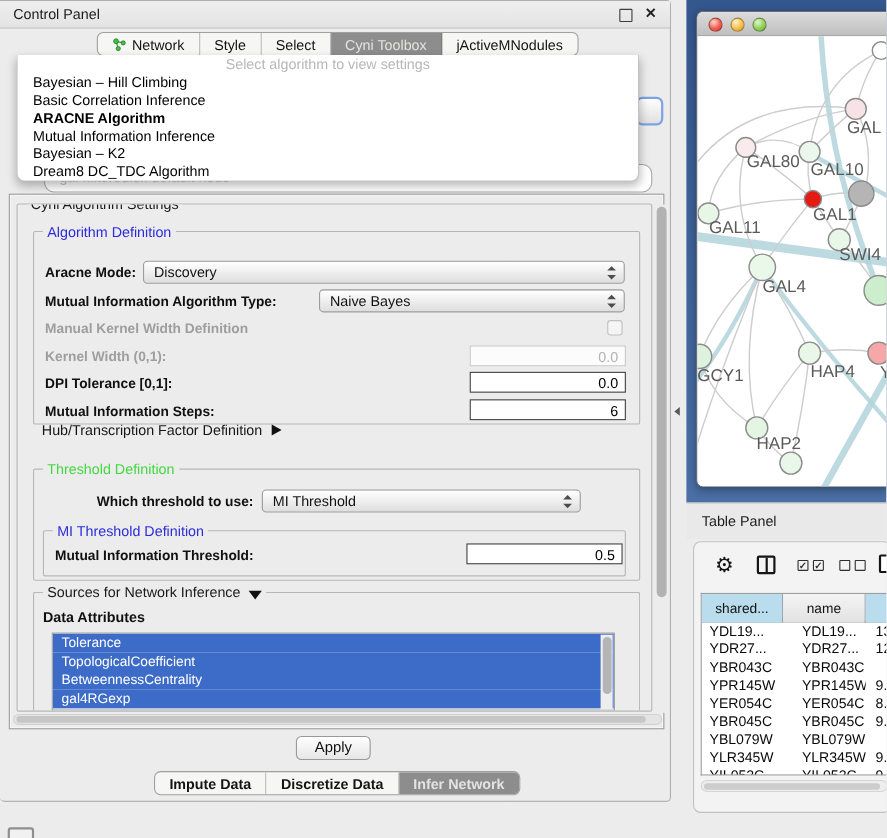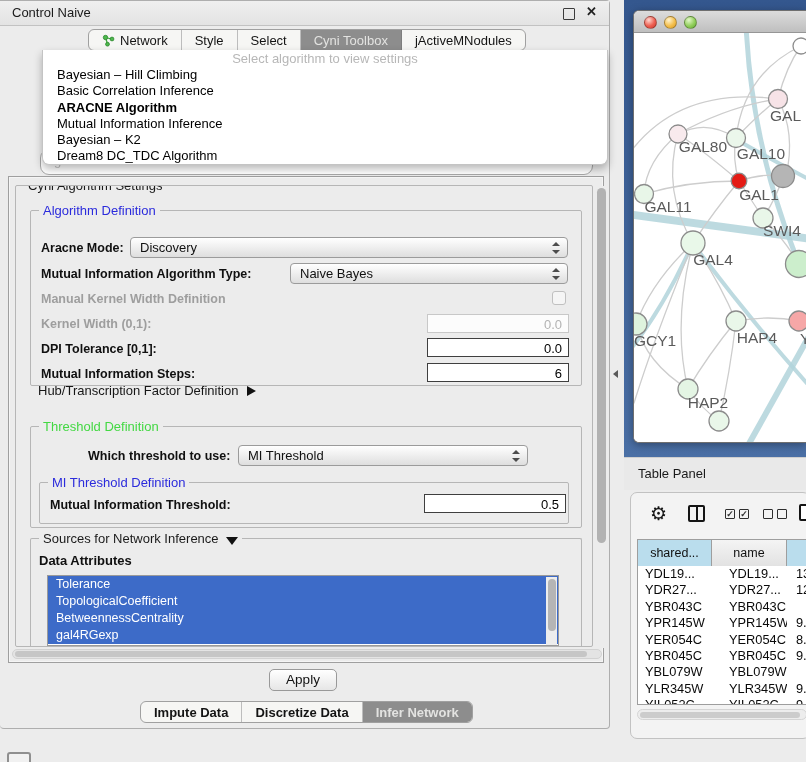--- a/index.html
+++ b/index.html
@@ -18,21 +18,21 @@
   .tabbar{position:absolute;display:flex;height:22px;border:1px solid #a0a0a0;border-radius:6px;
       background:#f6f6f4;overflow:hidden;font-size:13px;box-sizing:border-box;}
   .cp-tabbar{left:88px;top:28px;}
   .tab{display:flex;align-items:center;padding:0 13px;border-right:1px solid #bdbdbd;color:#141414;white-space:nowrap;}
   .tab:last-child{border-right:none;}
   .tab.active{background:#8d8d8d;color:#e3e3e1;border-right-color:#7e7e7e;}
   .net-ico{width:13px;height:13px;margin-right:5px;}
   
   .algo-menu{position:absolute;left:15px;top:49px;width:566px;height:115px;background:#ffffff;
       border:1px solid #c4c4c4;border-top:none;border-radius:0 0 7px 7px;
-      box-shadow:0 4px 9px rgba(0,0,0,.28);z-index:40;box-sizing:border-box;overflow:hidden;margin-left:27px;}
+      box-shadow:0 4px 9px rgba(0,0,0,.28);z-index:40;box-sizing:border-box;overflow:hidden;}
   .algo-ph{height:17px;line-height:17px;text-align:center;color:#b7b7b7;font-size:13px;}
   .menu-item{height:16.3px;line-height:16.3px;padding-left:14px;font-size:13px;color:#000;}
   .menu-item.bold{font-weight:bold;}
   
   .ghost-field{position:absolute;left:40px;top:148px;width:553px;height:26px;background:#fff;
       border:1px solid #a8a8a8;border-radius:9px;z-index:5;font-size:13px;color:#c3c3c3;
       line-height:22px;padding-left:13px;box-sizing:border-box;overflow:hidden;}
   .focus-combo{position:absolute;left:578px;top:87px;width:25px;height:26px;background:linear-gradient(#fff,#e0e0e0);
       border:2px solid #7ba3e6;border-radius:6px;z-index:6;box-sizing:border-box;}
   
@@ -115,21 +115,21 @@
   .bl-ico{position:absolute;left:7px;top:752px;width:24px;height:16px;border:2px solid #8f8f8f;border-radius:3px;background:#f1f1f1;box-sizing:border-box;}
 </style>
 </head>
 <body>
 
 <div class="screen">
   <div class="topline"></div>
 
   <div class="cp">
     <div class="cp-titlebar">
-      <span class="cp-title">Control Naive</span>
+      <span class="cp-title">Control Panel</span>
       <span class="win-float"></span>
       <span class="win-close">✕</span>
     </div>
 
     <div class="tabbar cp-tabbar">
       <div class="tab">
         <svg class="net-ico" viewBox="0 0 13 13">
           <line x1="3.5" y1="3.5" x2="9.5" y2="5" stroke="#39a839" stroke-width="1.2"></line>
           <line x1="3.5" y1="3.5" x2="5.5" y2="10" stroke="#39a839" stroke-width="1.2"></line>
           <circle cx="3.5" cy="3.5" r="2.2" fill="#4db84d" stroke="#2c862c" stroke-width=".8"></circle>

